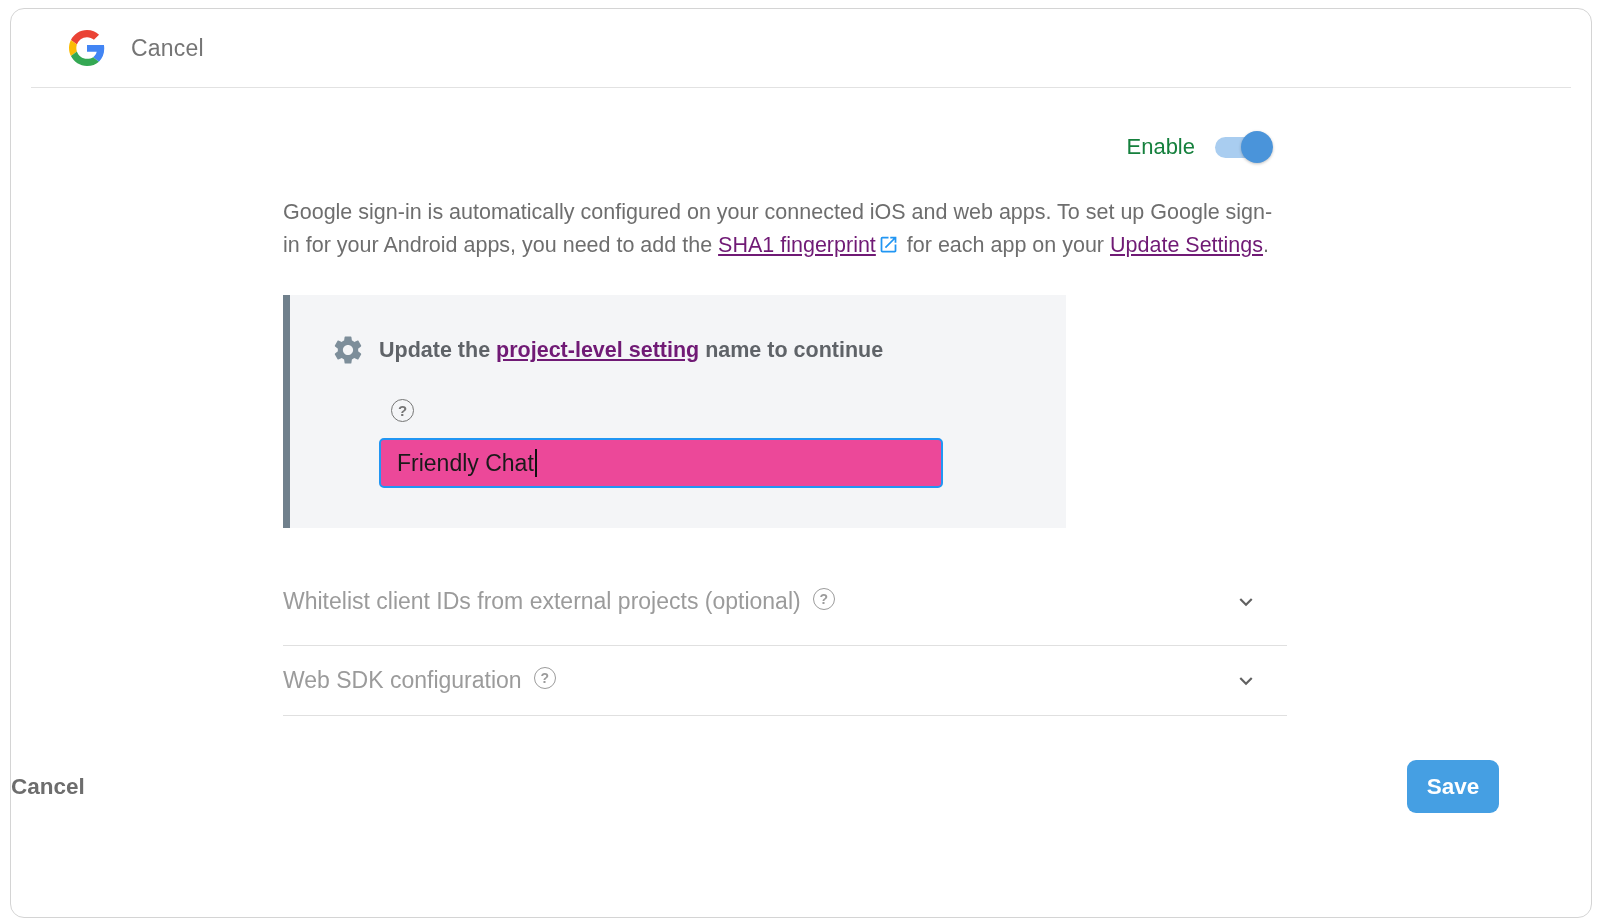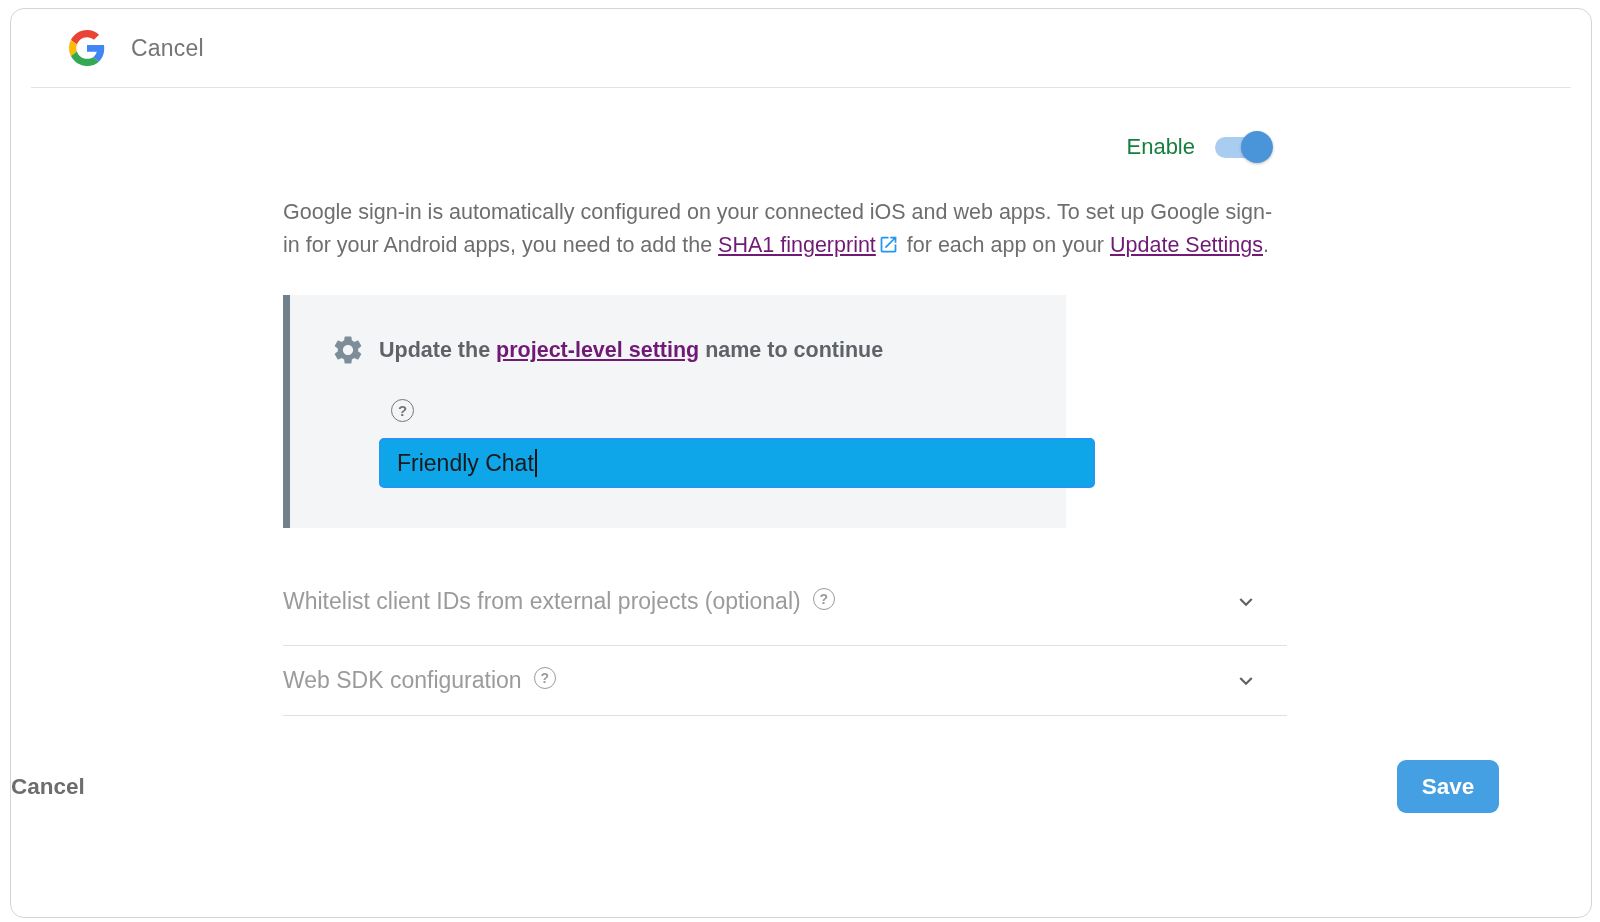--- a/index.html
+++ b/index.html
@@ -36,38 +36,38 @@
   .ext-icon { display: inline-block; width: 21px; height: 21px; vertical-align: -3px; margin: 0 2px; }
 
   
   .callout { margin-top: 33px; width: 783px; min-height: 230px; background: #f4f5f7; border-left: 7px solid #70808c; padding: 38px 0 40px 41px; }
   .callout-title { display: flex; align-items: center; }
   .gear { width: 34px; height: 34px; flex: 0 0 34px; }
   .callout-title-text { margin-left: 14px; font-size: 21.5px; font-weight: bold; color: #5f6368; }
   .callout-body { margin-left: 48px; margin-top: 32px; }
   .field-label-row { display: flex; align-items: center; font-size: 21.5px; color: #5f6368; }
   .help { display: inline-flex; align-items: center; justify-content: center; width: 23px; height: 23px; border: 1.6px solid #757575; border-radius: 50%; color: #757575; font-size: 15px; font-weight: bold; margin-left: 12px; cursor: pointer; }
-  .text-input { margin-top: 16px; width: 716px; height: 50px; background: #0ea5e9; border: 2.5px solid #2196f3; border-radius: 5px; display: flex; align-items: center; padding-left: 16px; cursor: text; }
+  .text-input { margin-top: 16px; width: 564px; height: 50px; background: #ec4899; border: 2.5px solid #2196f3; border-radius: 5px; display: flex; align-items: center; padding-left: 16px; cursor: text; }
   .text-input .value { font-size: 23px; color: #1a1a1a; }
   .caret { display: inline-block; width: 2px; height: 28px; background: #111; margin-left: 1px; }
 
   
   .sections { margin-top: 30px; }
   .section-row { display: flex; align-items: center; border-bottom: 1px solid #e0e0e0; cursor: pointer; }
   .section-row.first { height: 88px; }
   .section-row.second { height: 70px; }
   .section-label { font-size: 23px; color: #9b9b9b; display: flex; align-items: flex-start; }
   .section-label .help { border-color: #9b9b9b; color: #9b9b9b; width: 22px; height: 22px; font-size: 14px; }
   .section-spacer { flex: 1; }
   .chev { width: 26px; height: 26px; margin-right: 28px; }
 
   
   .footer { display: flex; justify-content: space-between; align-items: center; margin-top: 44px; padding-right: 92px; }
   .cancel-btn { font-size: 22.5px; font-weight: bold; color: #6d6d6d; background: none; border: none; cursor: pointer; font-family: inherit; margin-right: 40px; }
-  .save-btn { width: 102px; height: 53px; background: #459fe3; color: #ffffff; font-size: 22.5px; font-weight: bold; border: none; border-radius: 9px; cursor: pointer; font-family: inherit; }
+  .save-btn { width: 92px; height: 53px; background: #459fe3; color: #ffffff; font-size: 22.5px; font-weight: bold; border: none; border-radius: 9px; cursor: pointer; font-family: inherit; }
 </style>
 </head>
 <body>
 
 <div class="card">
 
   <div class="header">
     <span class="glogo">
       <svg viewBox="0 0 48 48" width="36" height="36">
         <path fill="#EA4335" d="M24 9.5c3.54 0 6.71 1.22 9.21 3.6l6.85-6.85C35.9 2.38 30.47 0 24 0 14.62 0 6.51 5.38 2.56 13.22l7.98 6.19C12.43 13.72 17.74 9.5 24 9.5z"></path>

